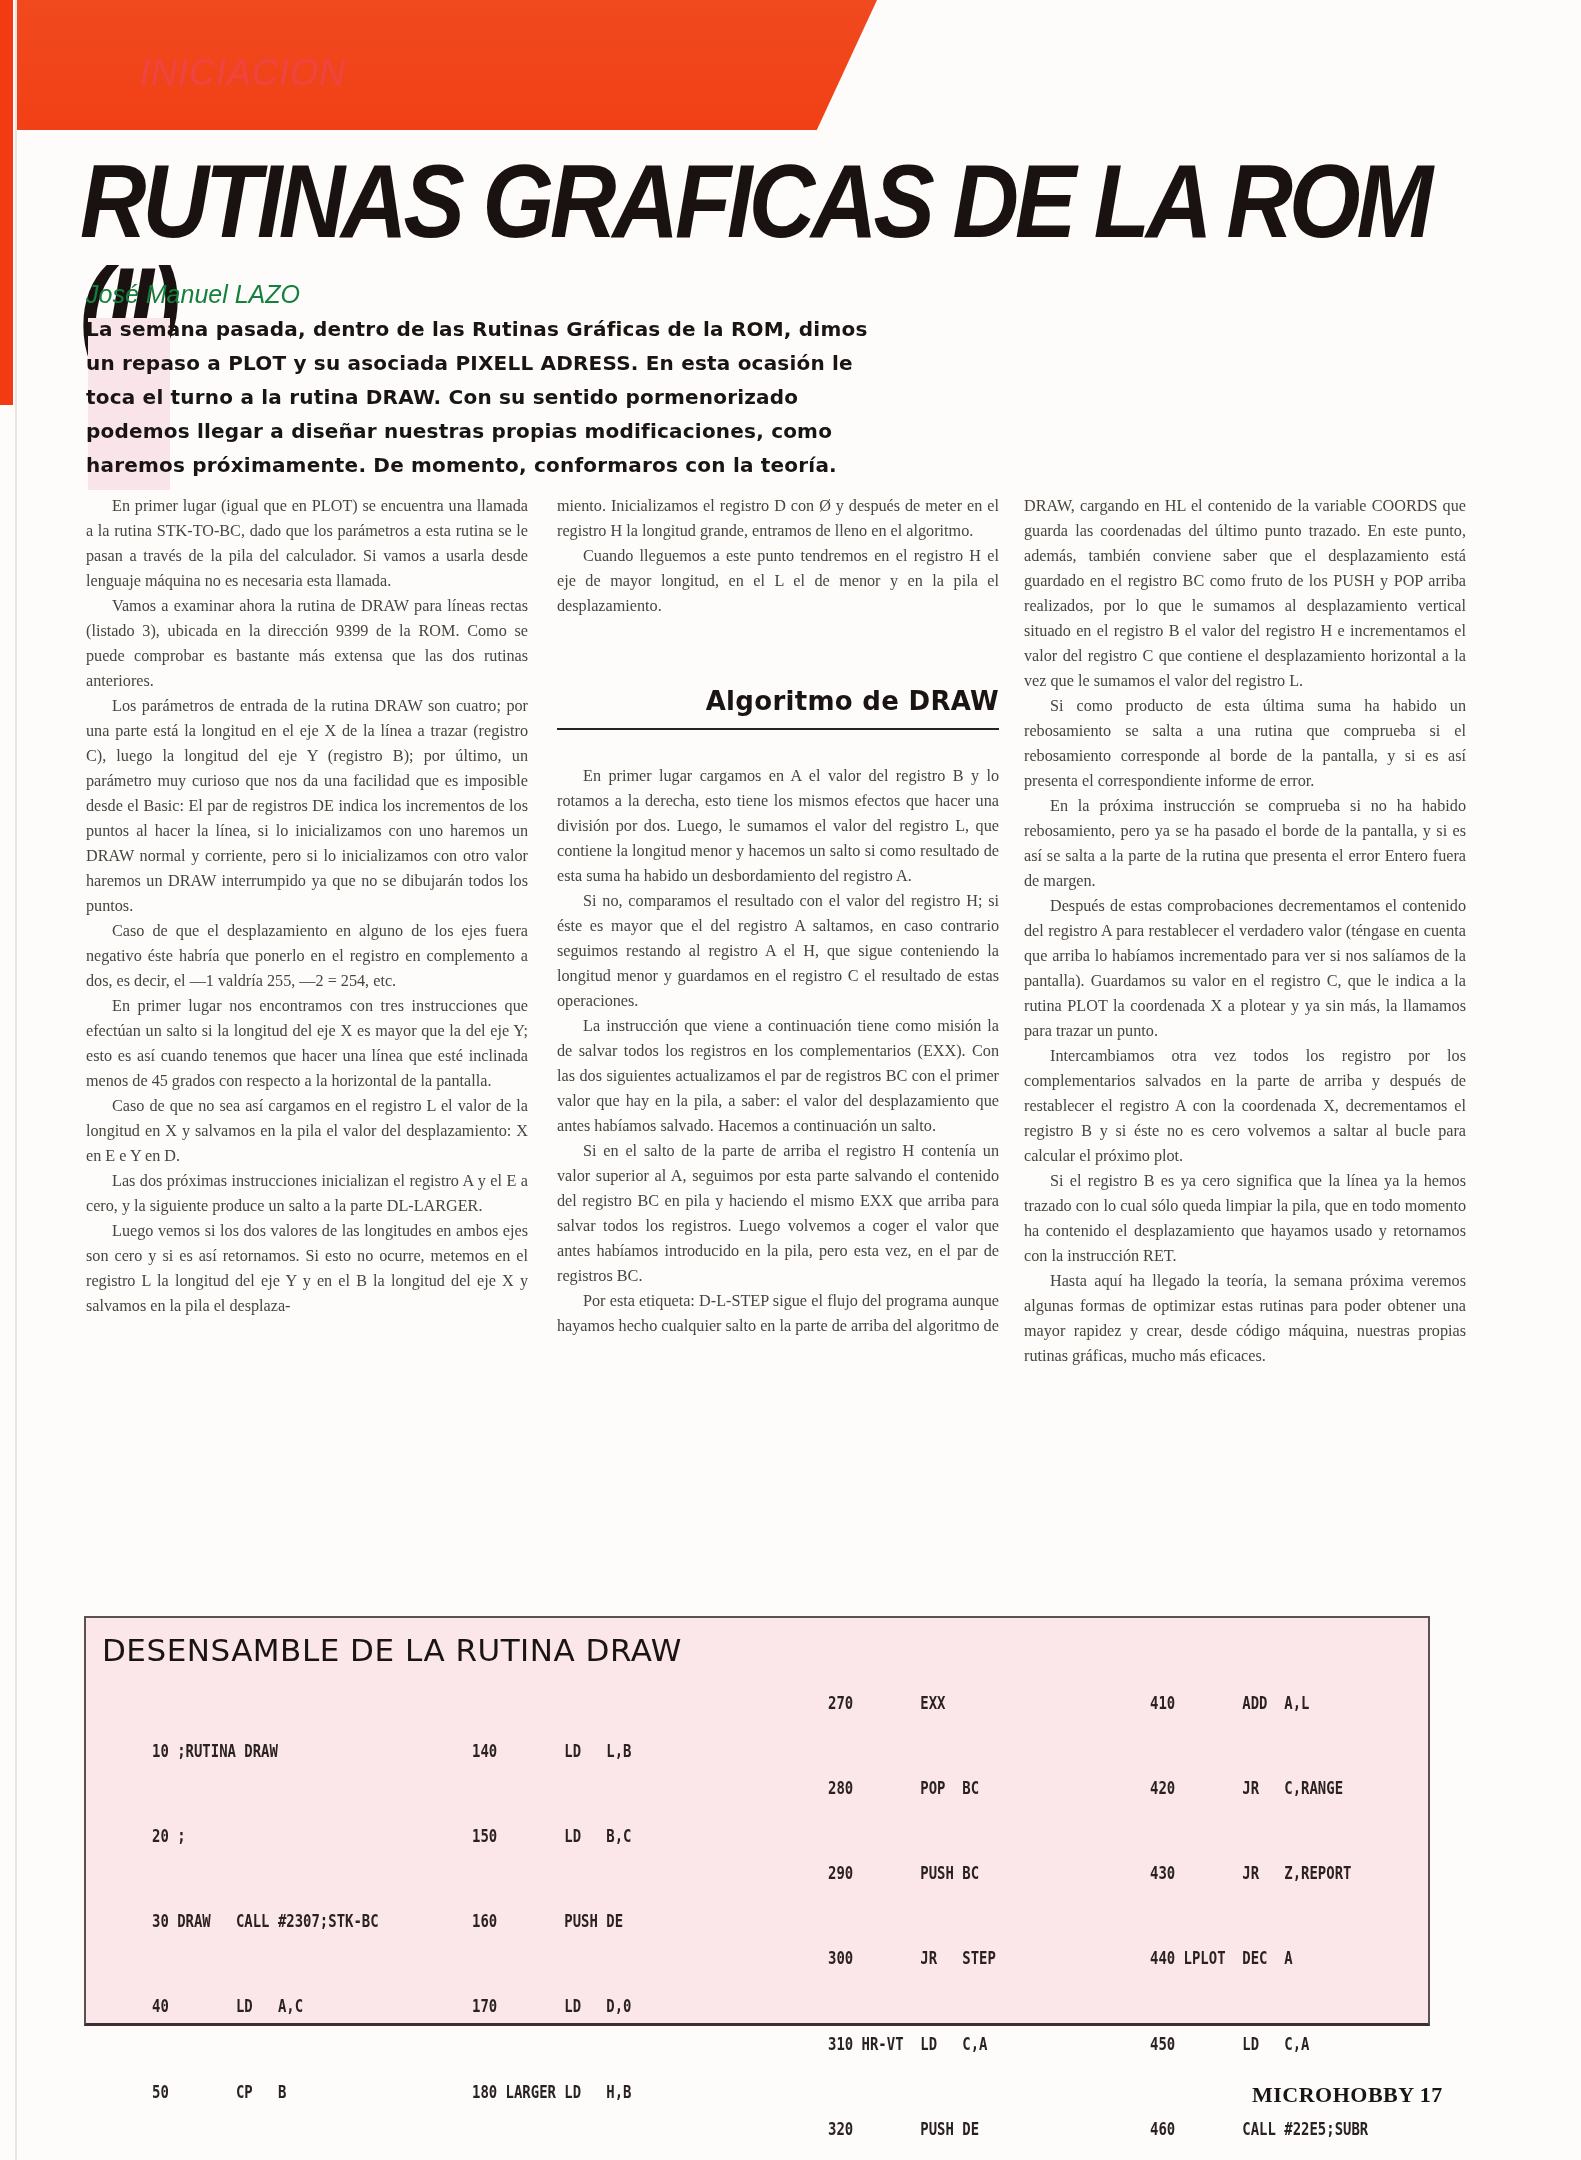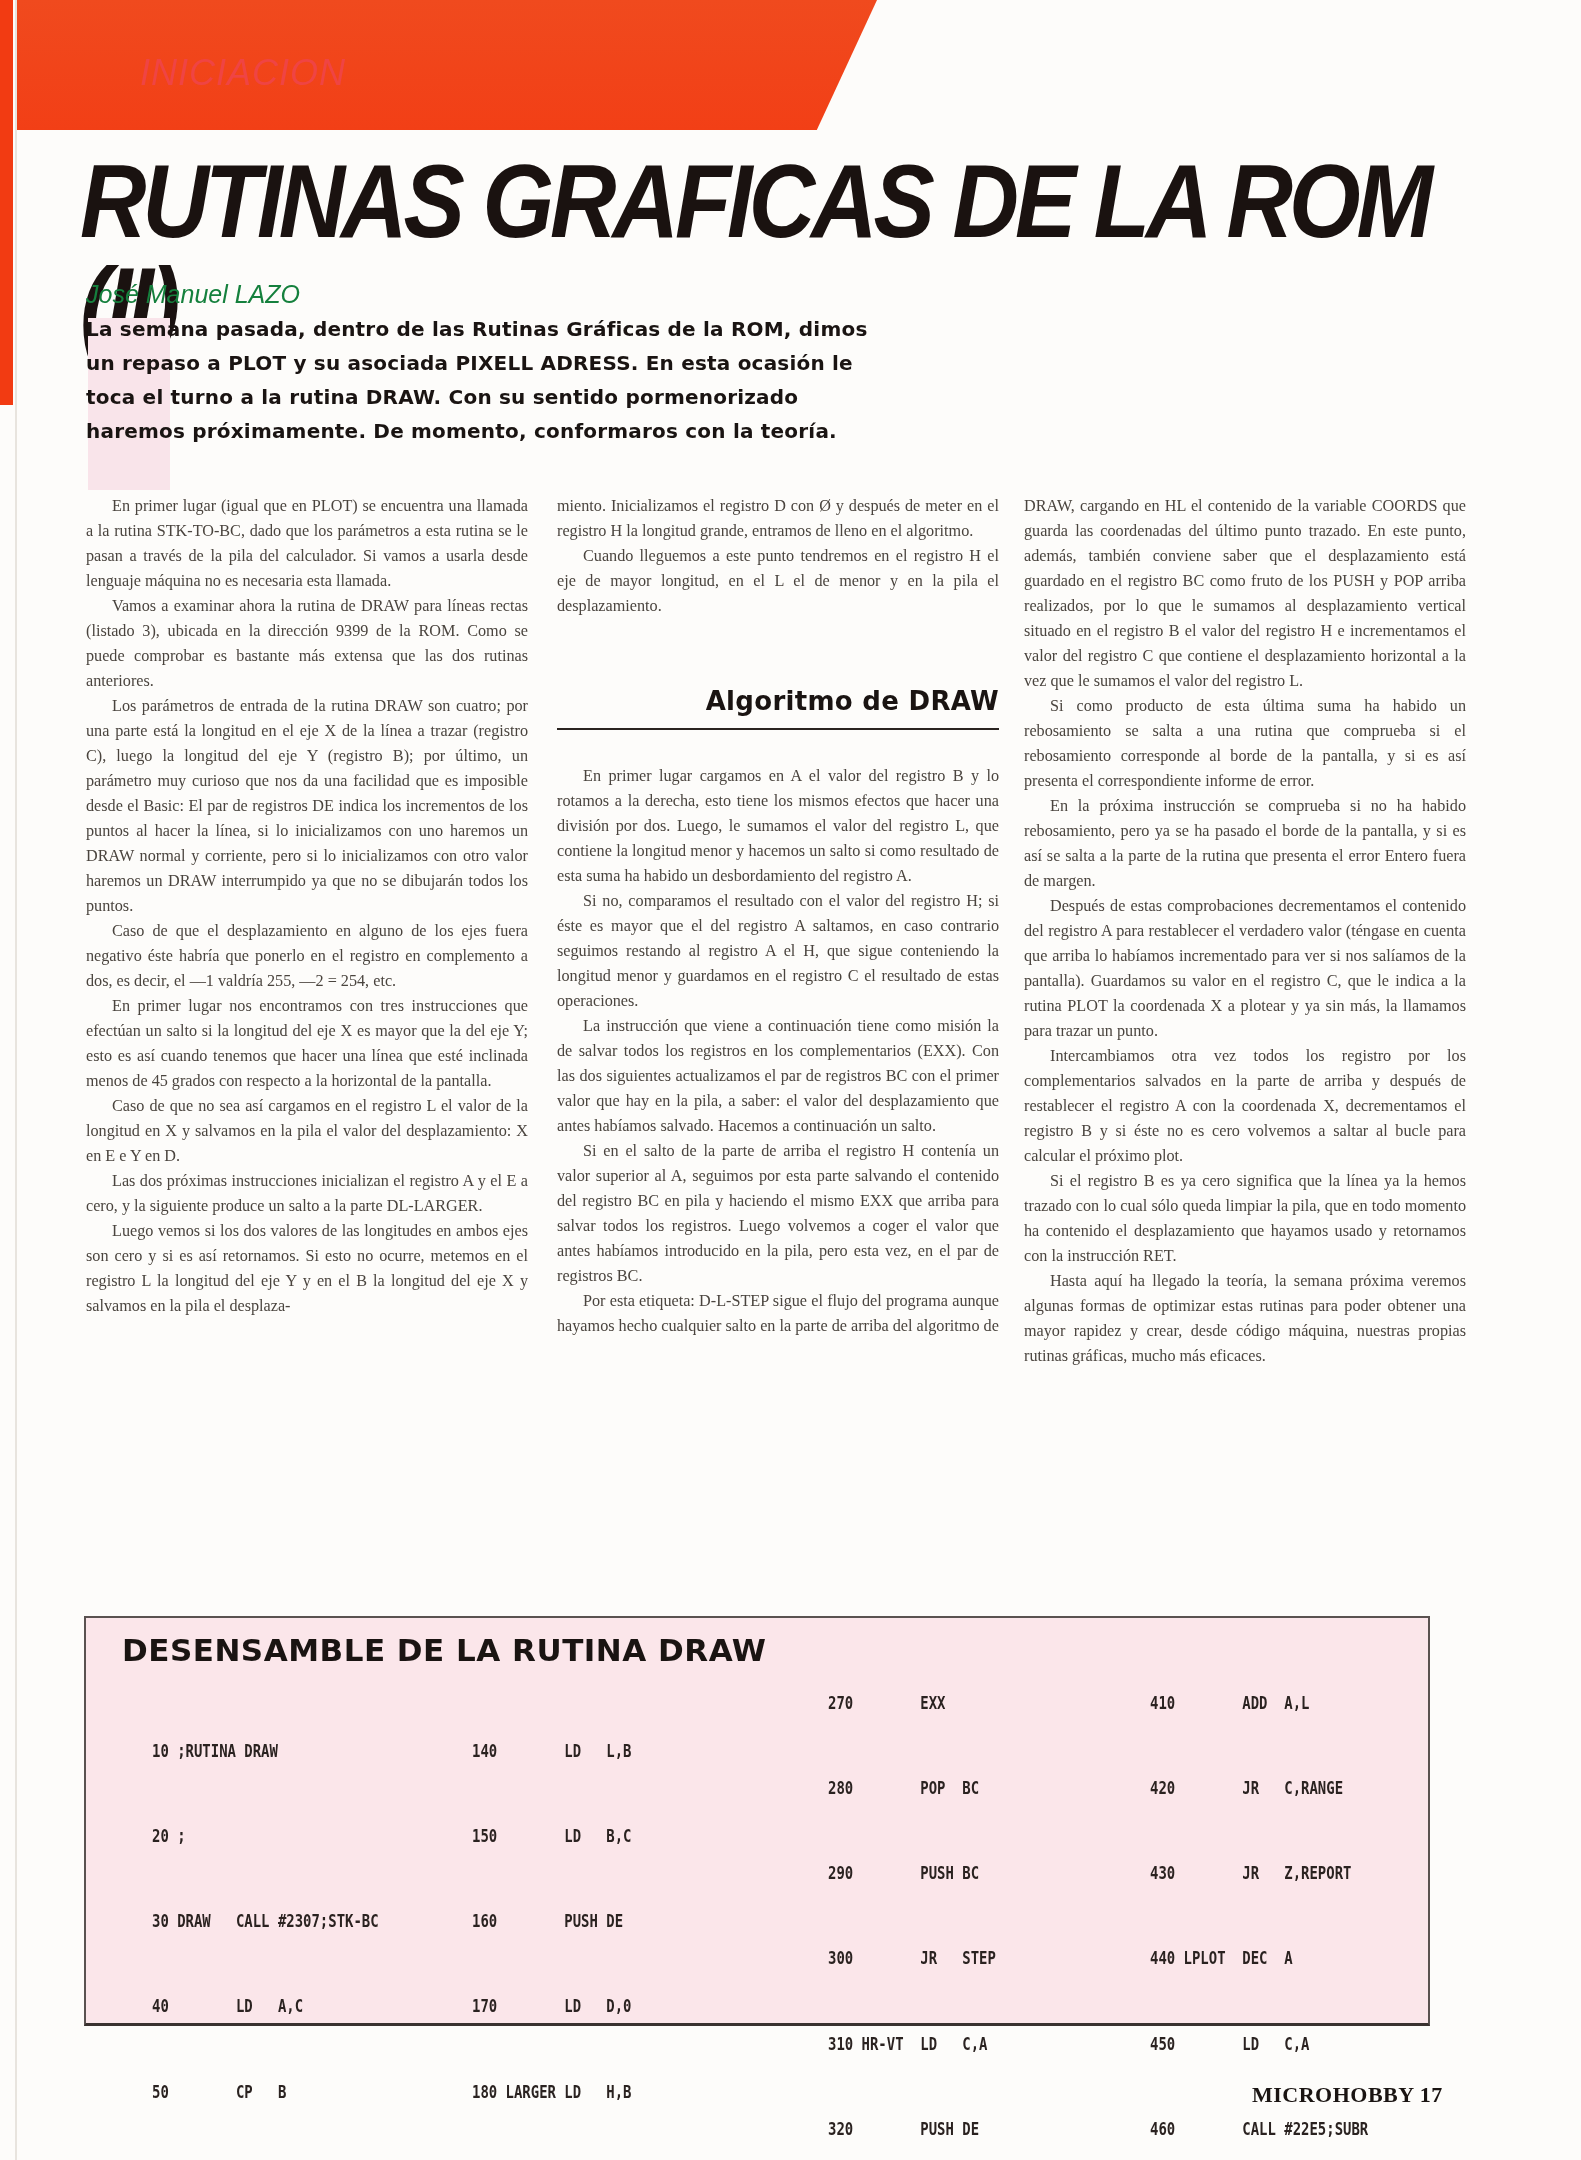--- a/index.html
+++ b/index.html
@@ -71,23 +71,23 @@
       letter-spacing:0.3px;
     }
     .listing {
       position:absolute; left:84px; top:1616px; width:1346px; height:410px;
       background:#fbe6ea;
       border:2px solid #5a5250;
       border-bottom:3px solid #3a3230;
       box-sizing:border-box;
     }
     .listing-title {
-      position:absolute; left:36px; top:14px;
+      position:absolute; left:16px; top:14px;
       font-family:"DejaVu Sans", sans-serif;
-      font-weight:bold; font-size:31px; color:#1a1412; letter-spacing:0.5px;
+      font-weight:normal; font-size:31px; color:#1a1412; letter-spacing:0.5px;
     }
     .listing-col {
       position:absolute;
       font-family:"DejaVu Sans Mono", monospace;
       font-size:17px; line-height:28.4px; color:#2a2220;
       white-space:pre;
       transform:scaleX(0.82); transform-origin:left top;
       font-weight:bold;
     }
     .lc1 { left:66px; top:62px; }
@@ -112,20 +112,21 @@
 
 <h1 class="main-title" style="margin:0;">RUTINAS GRAFICAS DE LA ROM (II)</h1>
 
 <div class="author">José Manuel LAZO</div>
 
 <div class="intro-band"></div>
 <div class="intro">
   <p>La semana pasada, dentro de las Rutinas Gráficas de la ROM, dimos</p>
   <p>un repaso a PLOT y su asociada PIXELL ADRESS. En esta ocasión le</p>
   <p>toca el turno a la rutina DRAW. Con su sentido pormenorizado</p>
+  <p>podemos llegar a diseñar nuestras propias modificaciones, como</p>
   <p>haremos próximamente. De momento, conformaros con la teoría.</p>
 </div>
 
 <div class="col col1">
   <p>En primer lugar (igual que en PLOT) se encuentra una llamada a la rutina STK-TO-BC, dado que los parámetros a esta rutina se le pasan a través de la pila del calculador. Si vamos a usarla desde lenguaje máquina no es necesaria esta llamada.</p>
   <p>Vamos a examinar ahora la rutina de DRAW para líneas rectas (listado 3), ubicada en la dirección 9399 de la ROM. Como se puede comprobar es bastante más extensa que las dos rutinas anteriores.</p>
   <p>Los parámetros de entrada de la rutina DRAW son cuatro; por una parte está la longitud en el eje X de la línea a trazar (registro C), luego la longitud del eje Y (registro B); por último, un parámetro muy curioso que nos da una facilidad que es imposible desde el Basic: El par de registros DE indica los incrementos de los puntos al hacer la línea, si lo inicializamos con uno haremos un DRAW normal y corriente, pero si lo inicializamos con otro valor haremos un DRAW interrumpido ya que no se dibujarán todos los puntos.</p>
   <p>Caso de que el desplazamiento en alguno de los ejes fuera negativo éste habría que ponerlo en el registro en complemento a dos, es decir, el —1 valdría 255, —2 = 254, etc.</p>
   <p>En primer lugar nos encontramos con tres instrucciones que efectúan un salto si la longitud del eje X es mayor que la del eje Y; esto es así cuando tenemos que hacer una línea que esté inclinada menos de 45 grados con respecto a la horizontal de la pantalla.</p>
   <p>Caso de que no sea así cargamos en el registro L el valor de la longitud en X y salvamos en la pila el valor del desplazamiento: X en E e Y en D.</p>

